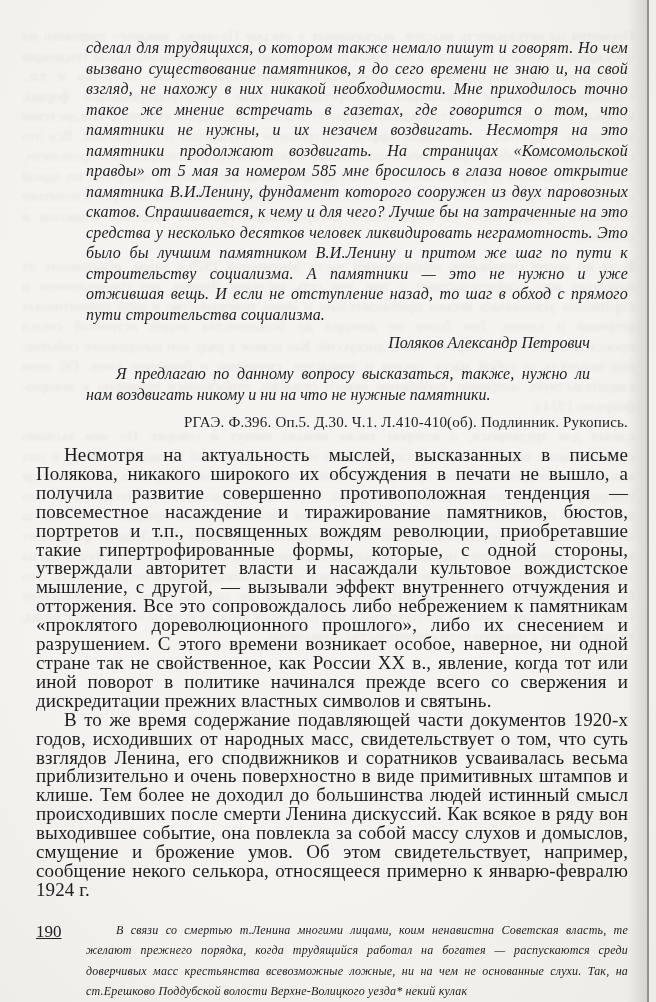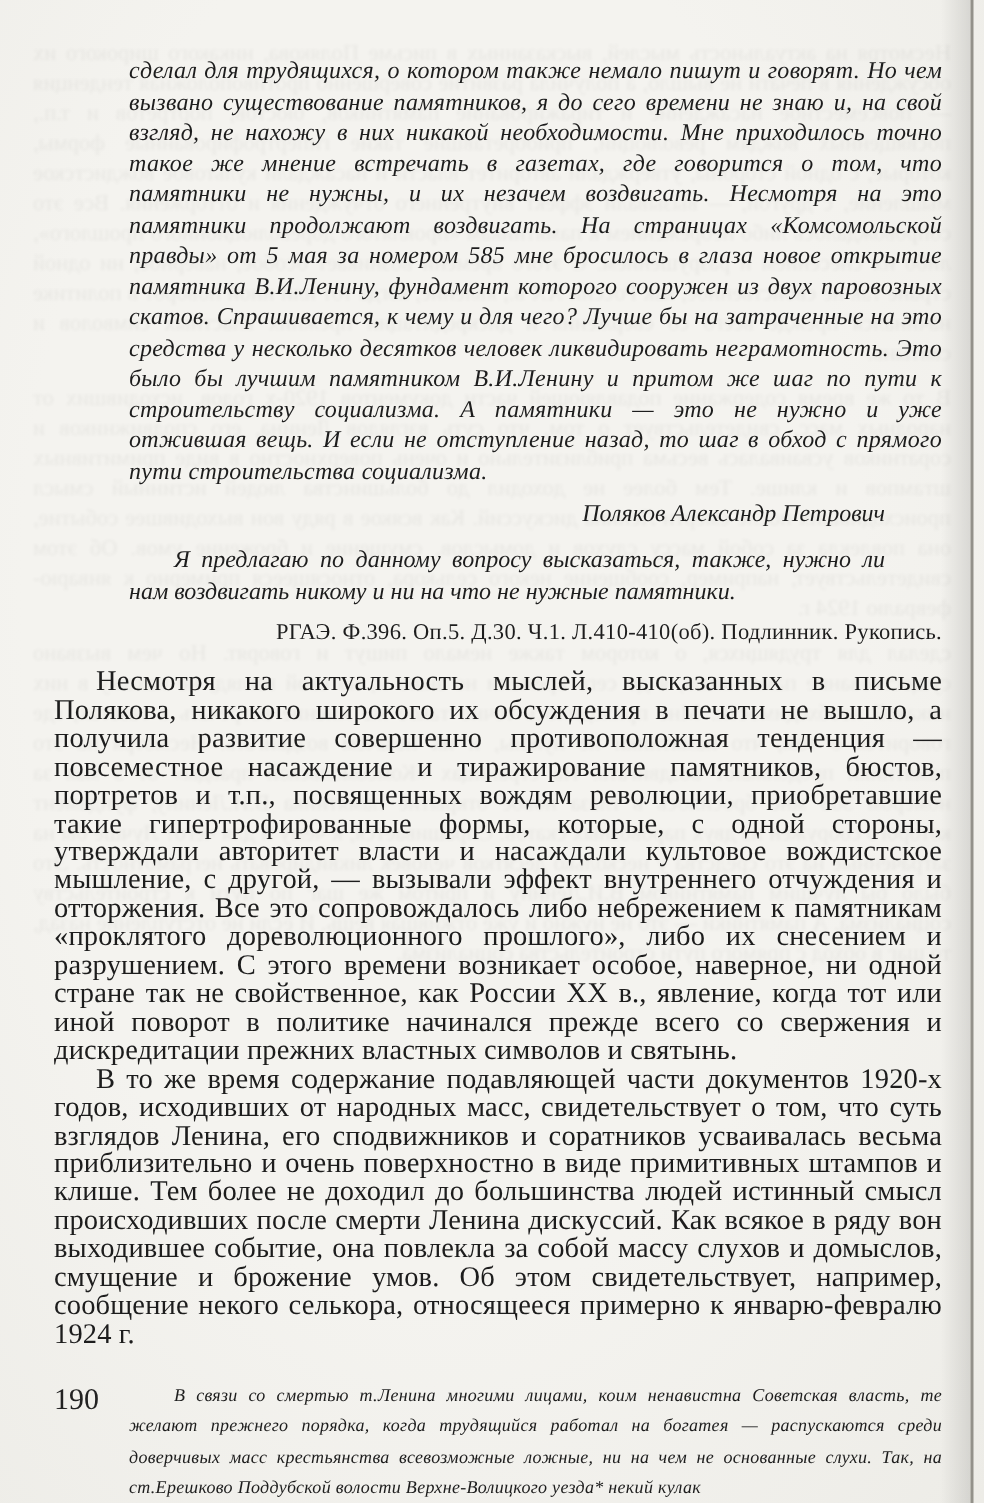--- a/index.html
+++ b/index.html
@@ -89,22 +89,23 @@
     line-height: 20.5px;
     letter-spacing: 0.2px;
     text-align: justify;
     text-indent: 30px;
   }
 
   .page-number {
     position: absolute;
     left: 36px;
     top: 922px;
-    font-size: 20px;
+    font-size: 17px;
     color: #222;
+    text-decoration: underline;
   }
 
   .scan-edge-shadow {
     position: absolute;
     top: 0; bottom: 0;
     right: 9px;
     width: 20px;
     background: linear-gradient(to right, rgba(0,0,0,0), rgba(0,0,0,0.10));
     pointer-events: none;
   }

